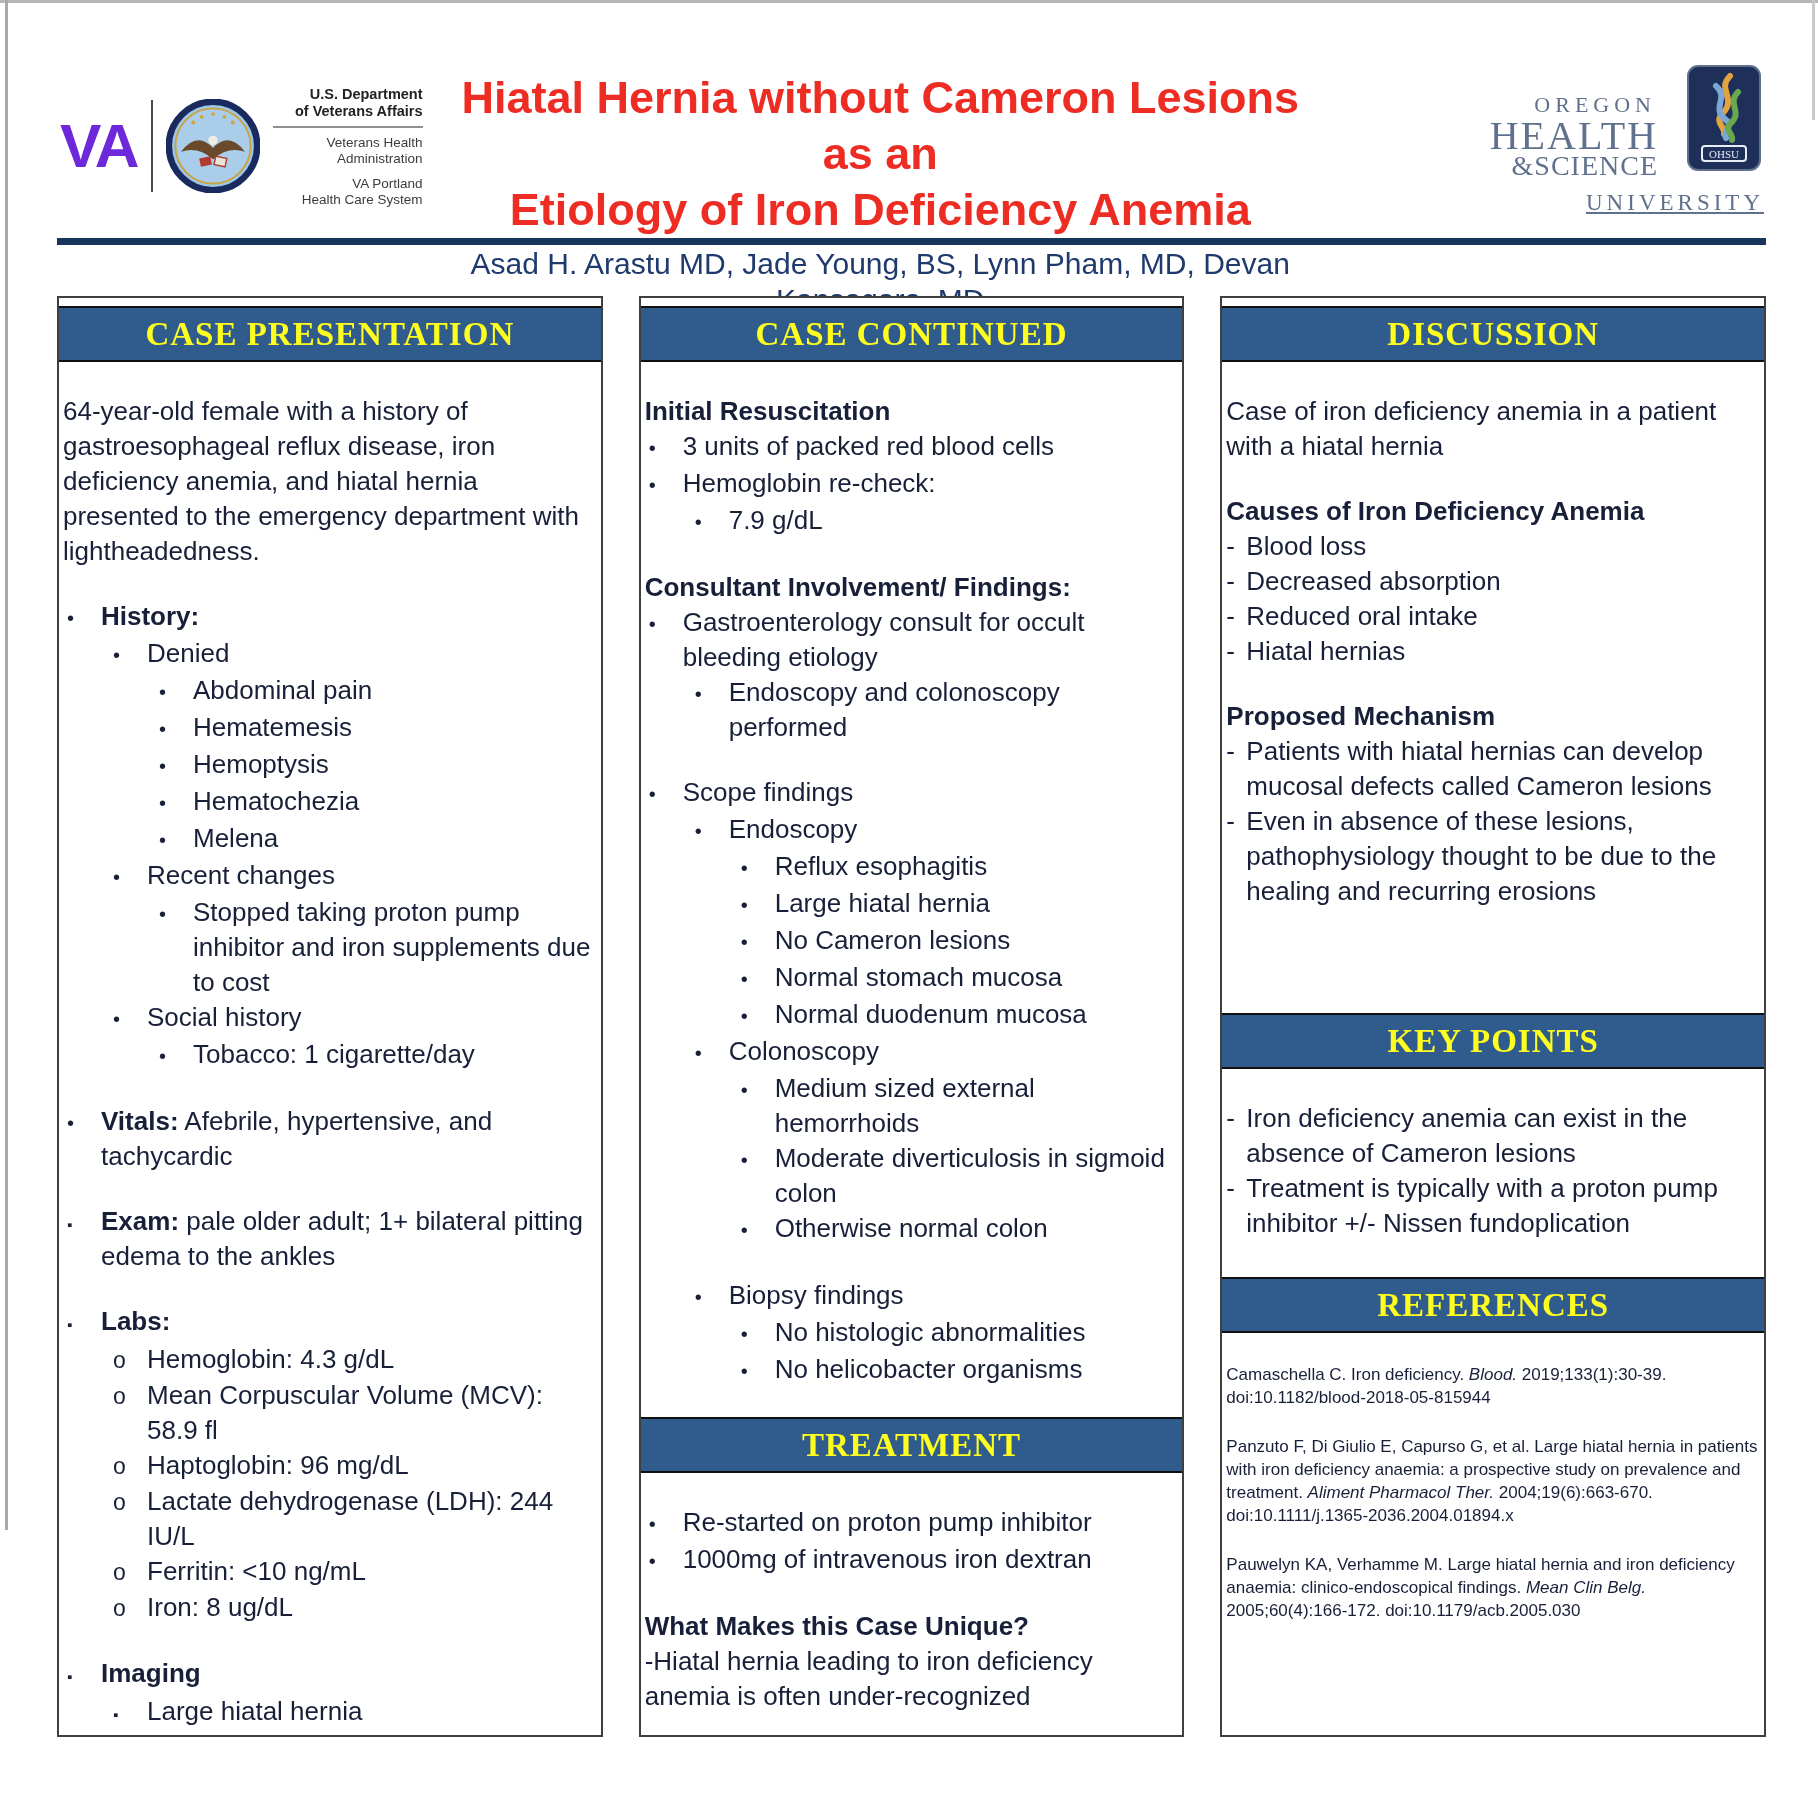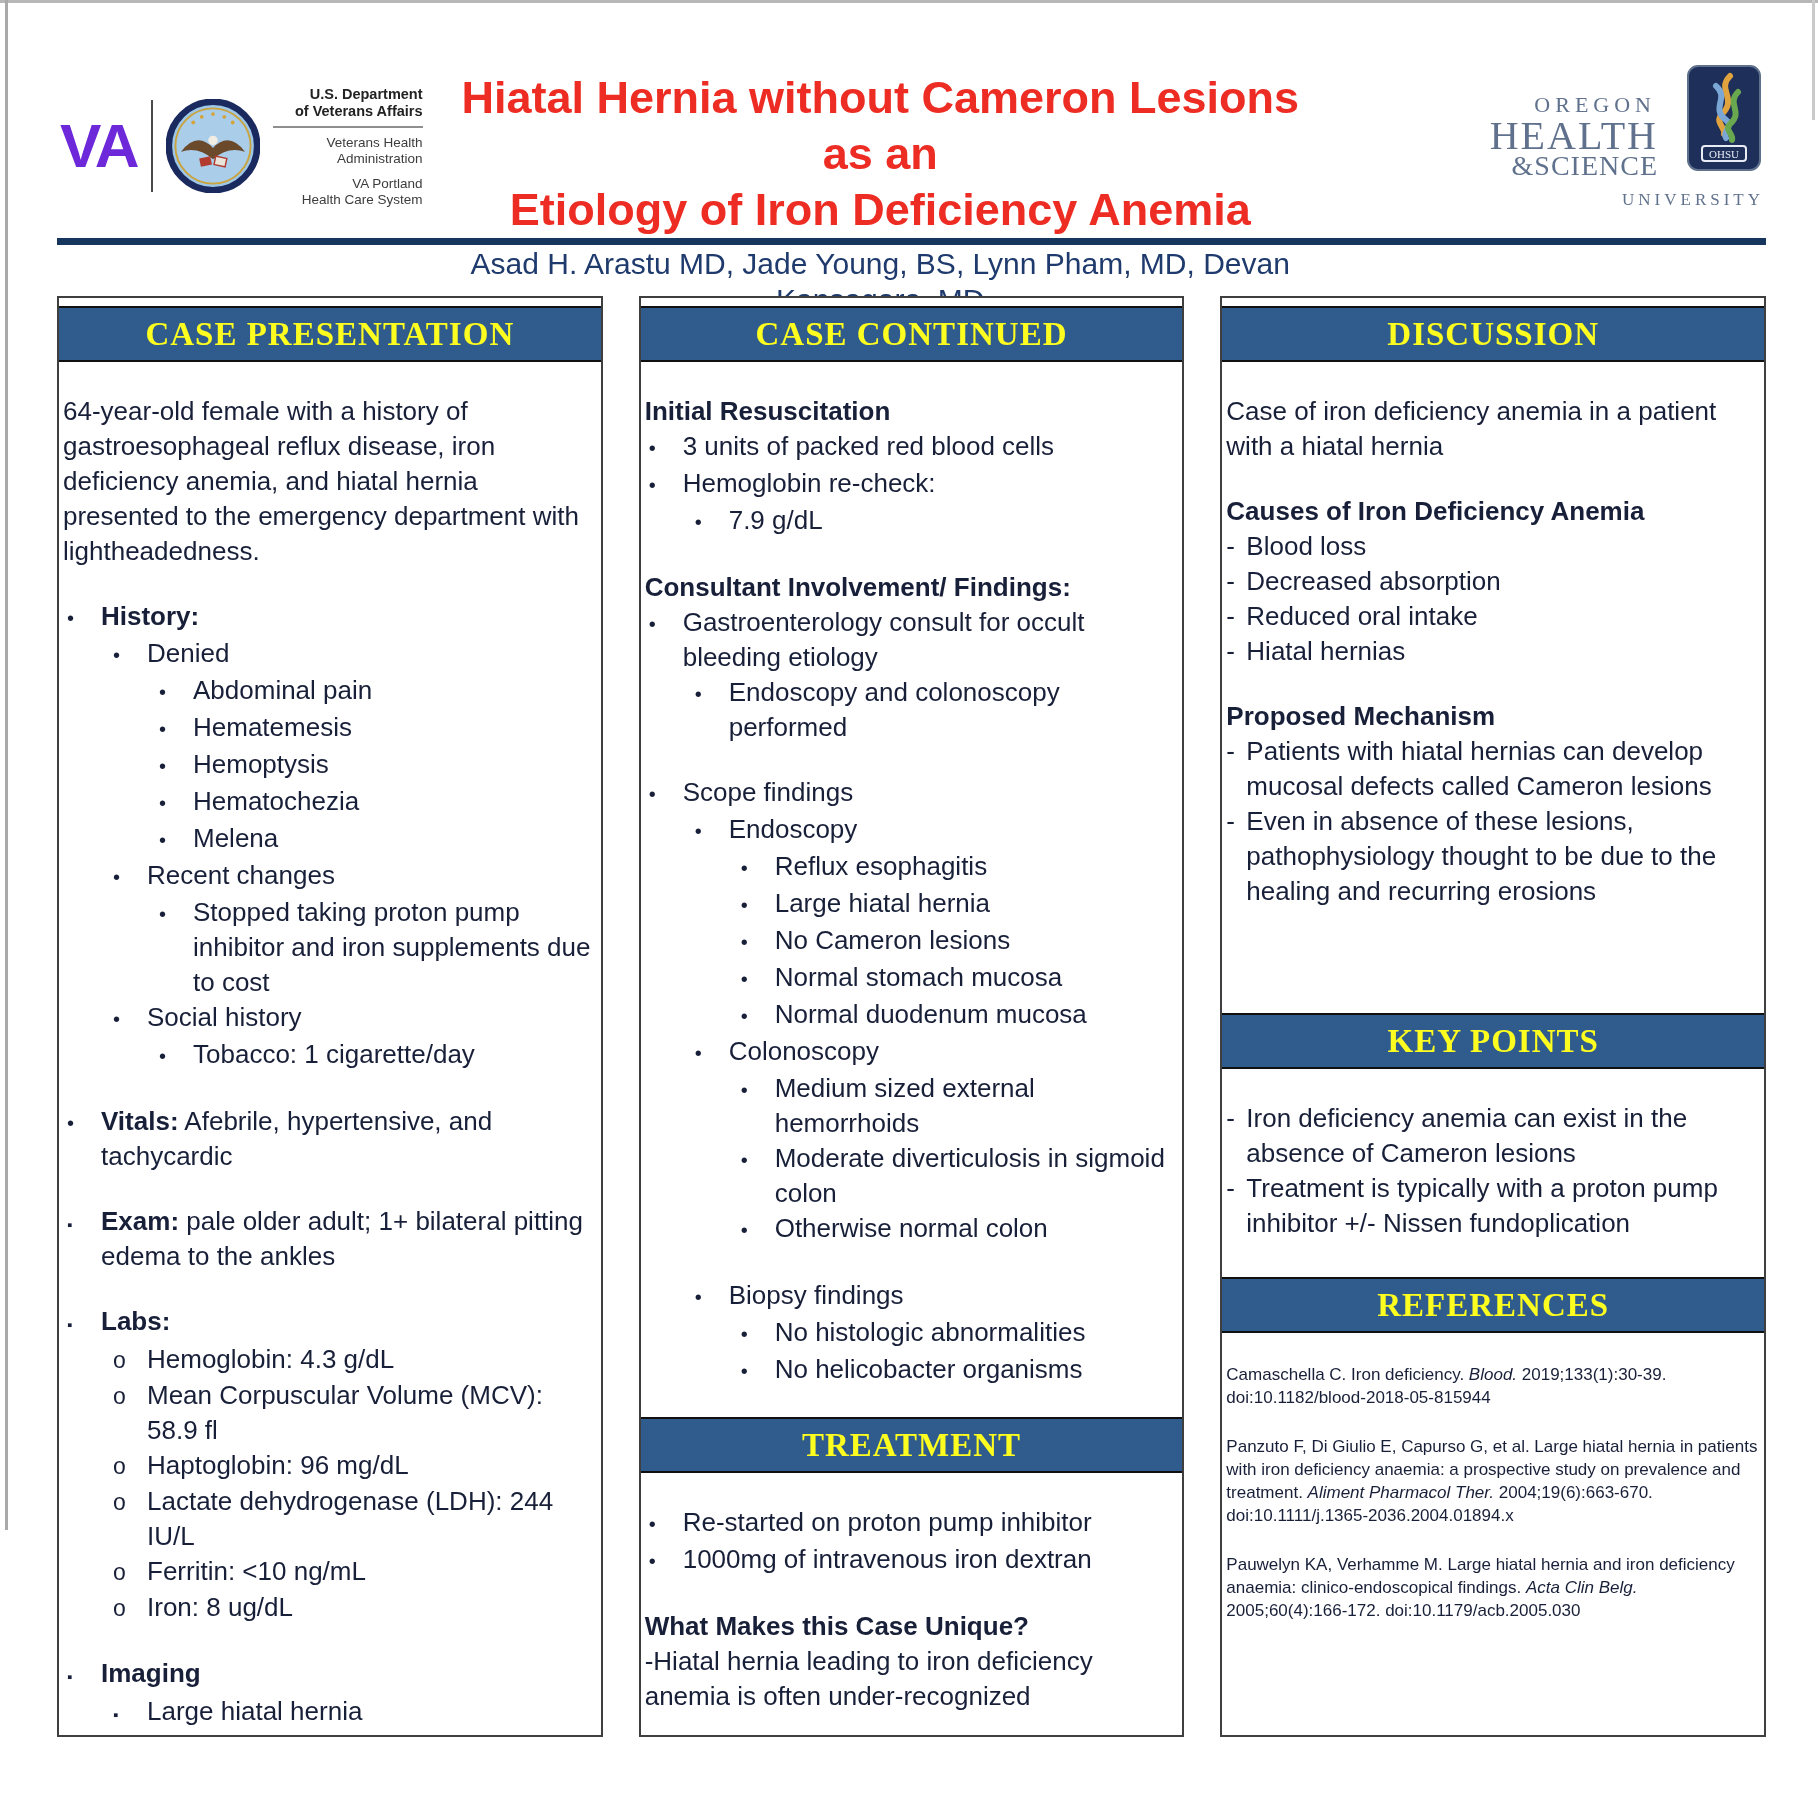--- a/index.html
+++ b/index.html
@@ -30,21 +30,21 @@
 
   .titlewrap{flex:1 1 auto;text-align:center;padding-top:14px;}
   .title{font-size:45px;line-height:56px;font-weight:bold;color:var(--red);}
   .authors{font-size:30px;line-height:36px;color:var(--authors);margin-top:8px;}
 
   .ohsu{position:relative;flex:0 0 auto;width:436px;height:150px;margin-top:2px;
         font-family:"Liberation Serif",serif;color:#5f718c;}
   .o-l1{position:absolute;top:34px;right:118px;font-size:22px;letter-spacing:5px;}
   .o-l2{position:absolute;top:54px;right:116px;font-size:40px;letter-spacing:2px;}
   .o-l3{position:absolute;top:92px;right:116px;font-size:28px;letter-spacing:1px;}
-  .o-l4{position:absolute;top:132px;right:10px;font-size:17px;letter-spacing:4px;}
+  .o-l4{position:absolute;top:132px;right:10px;font-size:23px;letter-spacing:4px;text-decoration:underline;}
   .o-emblem{position:absolute;top:6px;right:12px;width:76px;height:108px;}
 
   .rule{position:absolute;top:238px;left:57px;right:52px;height:7px;background:var(--navy);}
 
   
   .cols{position:absolute;top:296px;left:57px;right:52px;display:flex;gap:36px;}
   .box{flex:1 1 0;height:1441px;background:#fff;border:2px solid #3f3f3f;
        box-sizing:border-box;padding:6px 4px 0;overflow:hidden;
        font-size:26px;line-height:35px;}
 
@@ -400,15 +400,15 @@
         <div class="dli">
           <span class="dash">-</span>
           <span class="dt">Treatment is typically with a proton pump inhibitor +/- Nissen fundoplication</span>
         </div>
       </div>
       <div class="bar bar-references">
         <span class="bar-t">REFERENCES</span>
       </div>
       <p class="ref"><span>Camaschella C. Iron deficiency. </span><i>Blood.</i><span> 2019;133(1):30-39. doi:10.1182/blood-2018-05-815944</span></p>
       <p class="ref"><span>Panzuto F, Di Giulio E, Capurso G, et al. Large hiatal hernia in patients with iron deficiency anaemia: a prospective study on prevalence and treatment. </span><i>Aliment Pharmacol Ther.</i><span> 2004;19(6):663-670. doi:10.1111/j.1365-2036.2004.01894.x</span></p>
-      <p class="ref"><span>Pauwelyn KA, Verhamme M. Large hiatal hernia and iron deficiency anaemia: clinico-endoscopical findings. </span><i>Acta Clin Belg.</i><span> 2005;60(4):166-172. doi:10.1179/acb.2005.030</span></p>
+      <p class="ref"><span>Pauwelyn KA, Verhamme M. Large hiatal hernia and iron deficiency anaemia: clinico-endoscopical findings. </span><i>Mean Clin Belg.</i><span> 2005;60(4):166-172. doi:10.1179/acb.2005.030</span></p>
     </section>
 </div>
 
 </body></html>

